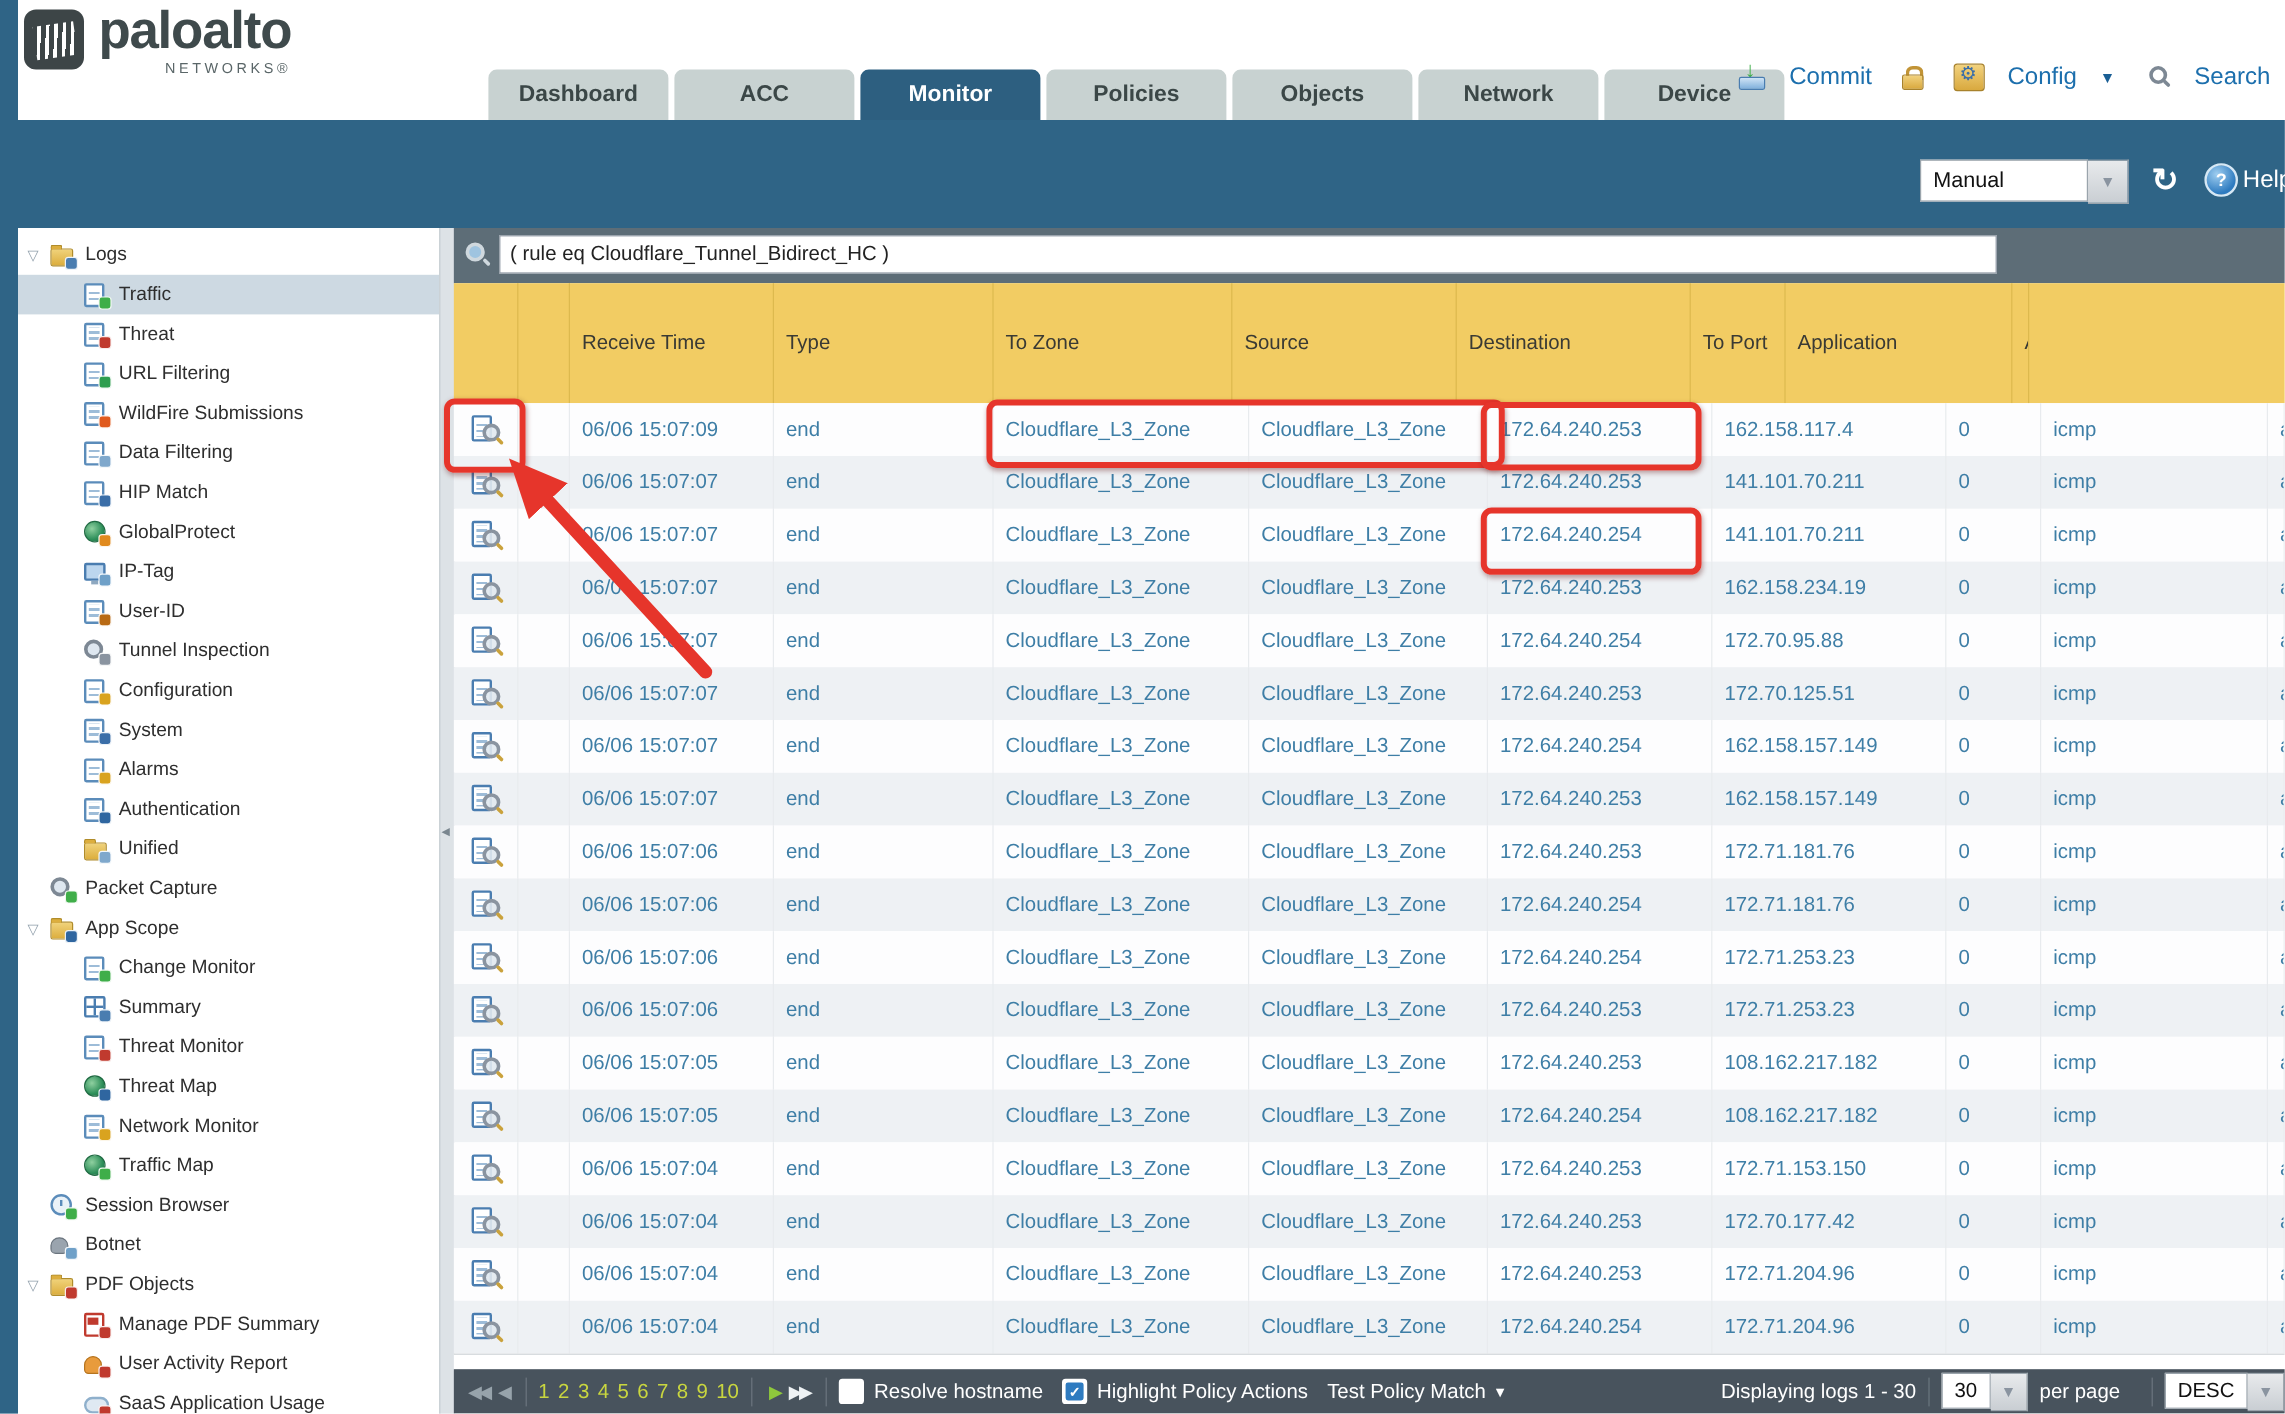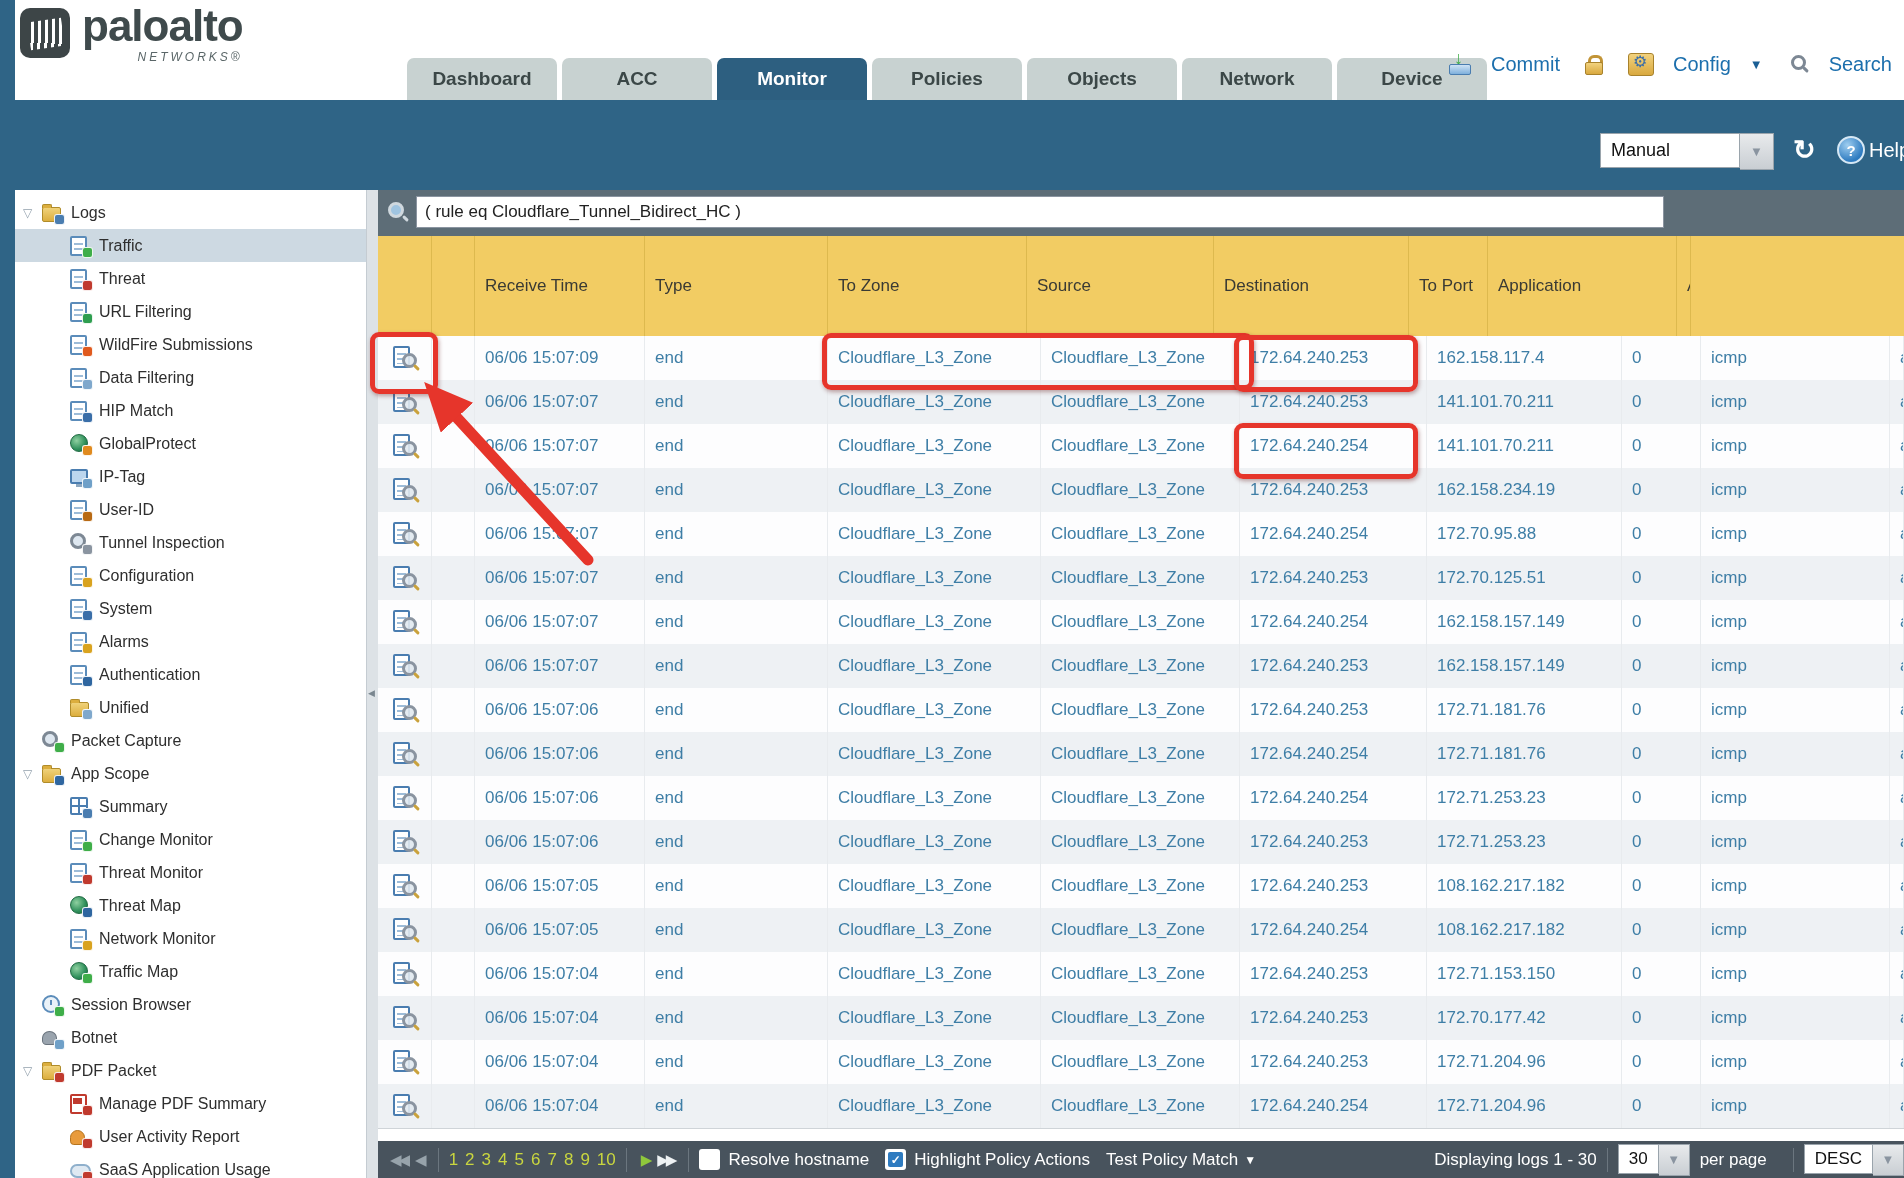--- a/index.html
+++ b/index.html
@@ -10,21 +10,21 @@
   .left-strip{position:absolute;left:0;top:0;width:15px;height:1178px;background:#2f6486;}
 
   
   .topbar{position:absolute;left:15px;top:0;right:0;height:100px;background:#fff;}
   .brand{position:absolute;left:5px;top:0;display:flex;}
   .brand-badge{width:50px;height:50px;background:#3d4547;border-radius:10px;position:relative;overflow:hidden;margin-top:8px;}
   .brand-badge span{position:absolute;left:9px;top:12px;width:34px;height:28px;
     background:repeating-linear-gradient(100deg,transparent 0 4px,#fff 4px 7px);transform:rotate(-8deg);}
   .brand-text{margin-left:12px;}
   .brand-name{font-size:44px;font-weight:600;color:#3f4a4c;letter-spacing:-1px;line-height:52px;}
-  .brand-sub{font-size:12px;color:#5a6668;letter-spacing:3px;text-align:right;margin-top:-2px;font-style:italic;}
+  .brand-sub{font-size:12px;color:#5a6668;letter-spacing:3px;text-align:right;margin-top:-2px;}
   .tabs{position:absolute;left:392px;bottom:0;display:flex;gap:5px;}
   .tab{width:150px;height:42px;border-radius:7px 7px 0 0;background:#c8d2d1;color:#3b4747;
     font-weight:bold;font-size:19px;display:flex;align-items:center;justify-content:center;cursor:pointer;}
   .tab.active{background:#2d5f80;color:#fff;}
   .top-actions{position:absolute;right:12px;top:52px;display:flex;align-items:center;gap:19px;
     font-size:20px;color:#1c6fad;}
   .commit-icon{position:relative;width:24px;height:24px;display:inline-block;}
   .commit-icon::before{content:"↓";position:absolute;color:#3fae49;font-weight:bold;font-size:18px;left:6px;top:-4px;}
   .commit-icon::after{content:"";position:absolute;bottom:1px;left:1px;width:20px;height:9px;
     background:linear-gradient(#cfe3f5,#7fb0dc);border:1px solid #4a7db0;border-radius:2px;}
@@ -316,32 +316,32 @@
       </div>
       <div class="tree-item lvl0 exp">
         <span class="arrow">▽</span>
         <span class="t-icon b-folder">
           <span class="shape"></span>
           <span class="accent-dot" style="background: rgb(47, 102, 160);"></span>
         </span>
         <span class="lbl">App Scope</span>
       </div>
       <div class="tree-item lvl1">
+        <span class="t-icon b-doc">
+          <span class="shape"></span>
+          <span class="accent-dot" style="background: rgb(63, 174, 73);"></span>
+        </span>
+        <span class="lbl">Change Monitor</span>
+      </div>
+      <div class="tree-item lvl1">
         <span class="t-icon b-grid">
           <span class="shape"></span>
           <span class="accent-dot" style="background: rgb(74, 125, 176);"></span>
         </span>
         <span class="lbl">Summary</span>
-      </div>
-      <div class="tree-item lvl1">
-        <span class="t-icon b-doc">
-          <span class="shape"></span>
-          <span class="accent-dot" style="background: rgb(63, 174, 73);"></span>
-        </span>
-        <span class="lbl">Change Monitor</span>
       </div>
       <div class="tree-item lvl1">
         <span class="t-icon b-doc">
           <span class="shape"></span>
           <span class="accent-dot" style="background: rgb(192, 58, 46);"></span>
         </span>
         <span class="lbl">Threat Monitor</span>
       </div>
       <div class="tree-item lvl1">
         <span class="t-icon b-globe">
@@ -377,21 +377,21 @@
           <span class="accent-dot" style="background: rgb(111, 160, 200);"></span>
         </span>
         <span class="lbl">Botnet</span>
       </div>
       <div class="tree-item lvl0 exp">
         <span class="arrow">▽</span>
         <span class="t-icon b-folder">
           <span class="shape"></span>
           <span class="accent-dot" style="background: rgb(192, 58, 46);"></span>
         </span>
-        <span class="lbl">PDF Packet</span>
+        <span class="lbl">PDF Objects</span>
       </div>
       <div class="tree-item lvl1">
         <span class="t-icon b-pdf">
           <span class="shape"></span>
           <span class="accent-dot" style="background: rgb(192, 58, 46);"></span>
         </span>
         <span class="lbl">Manage PDF Summary</span>
       </div>
       <div class="tree-item lvl1">
         <span class="t-icon b-person">

